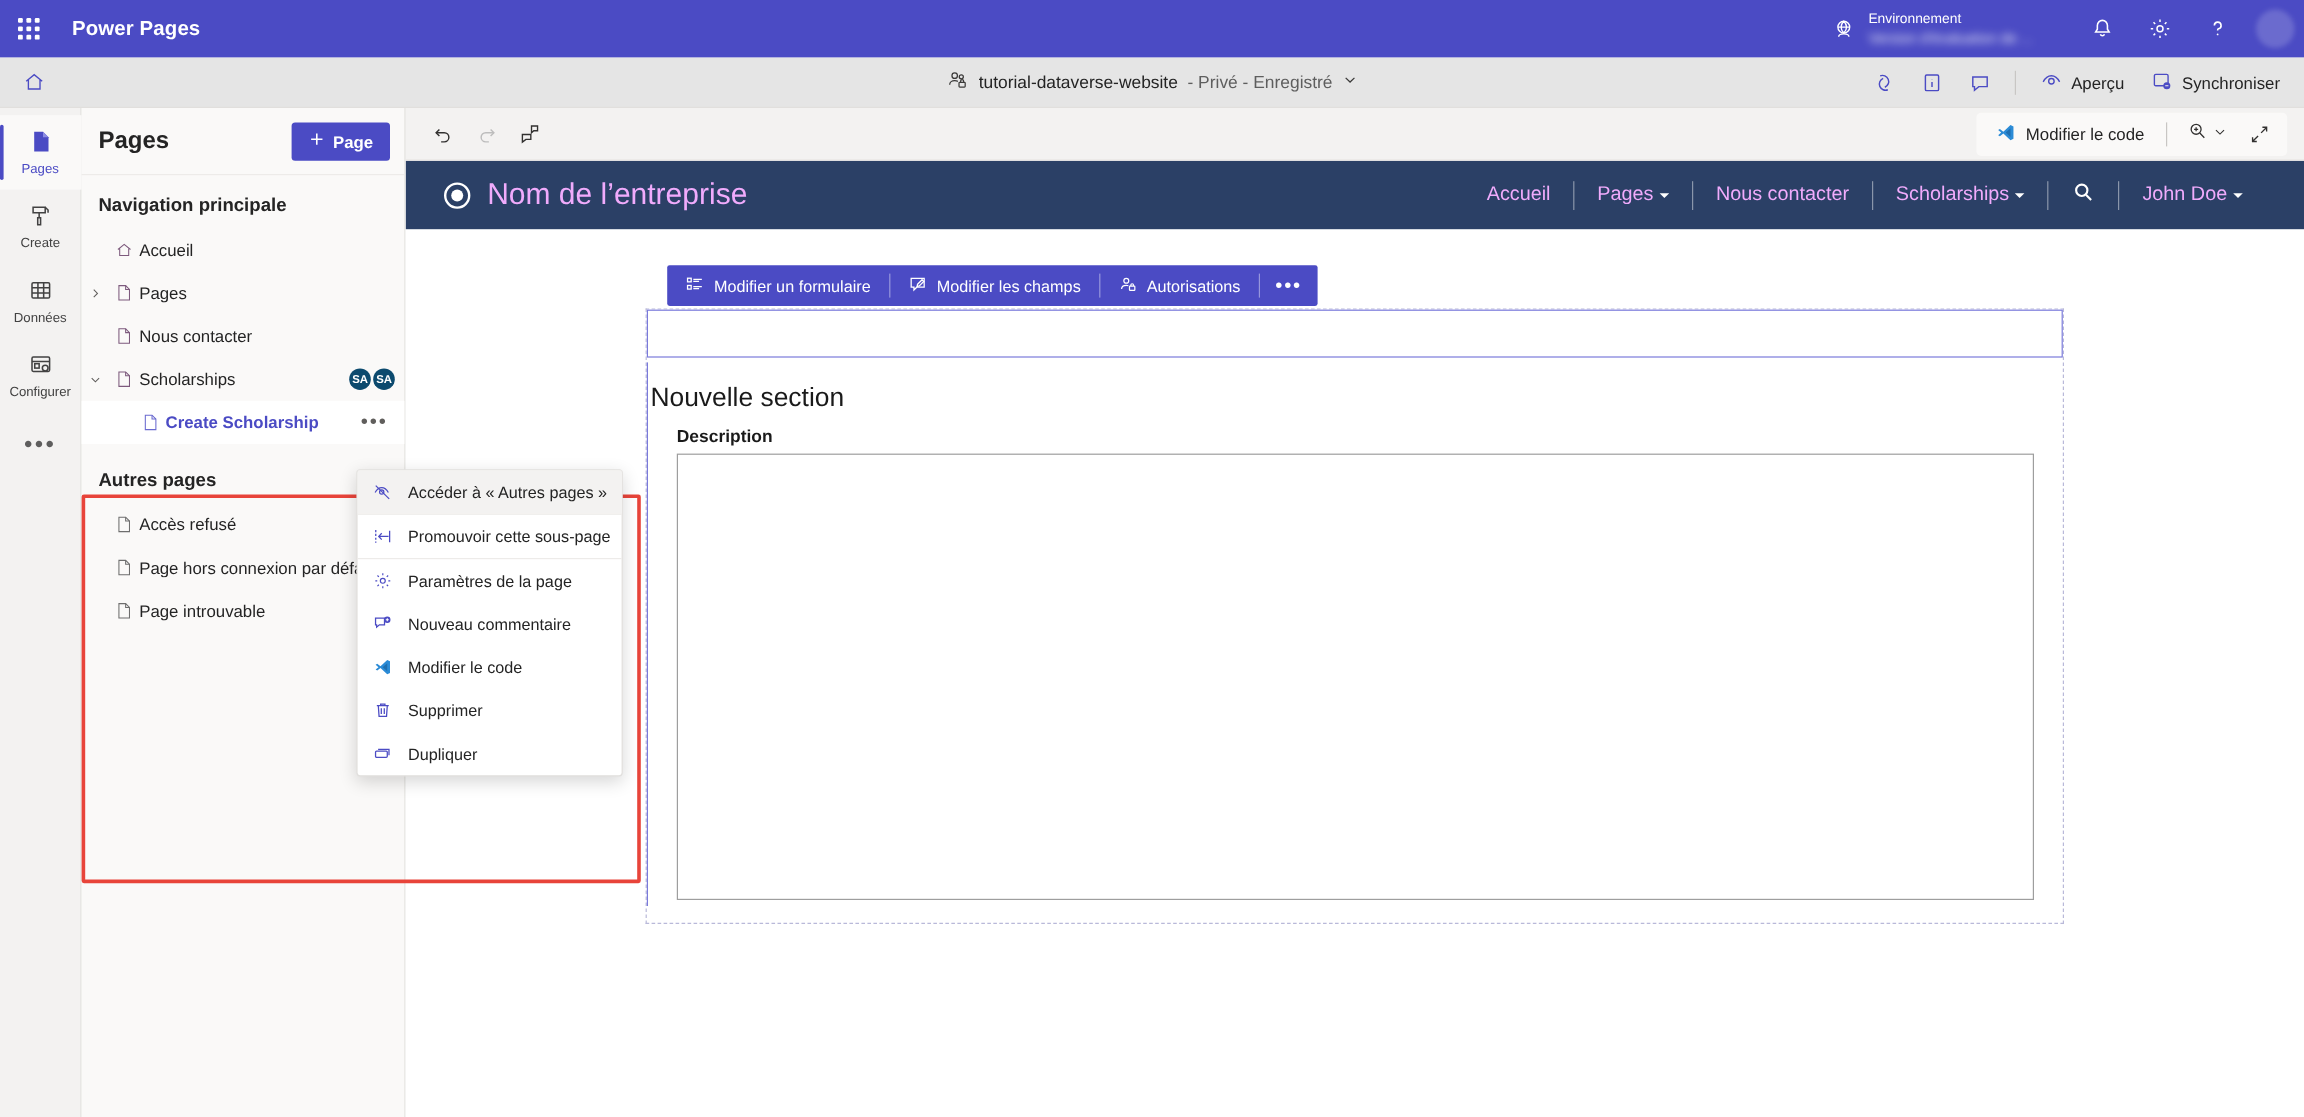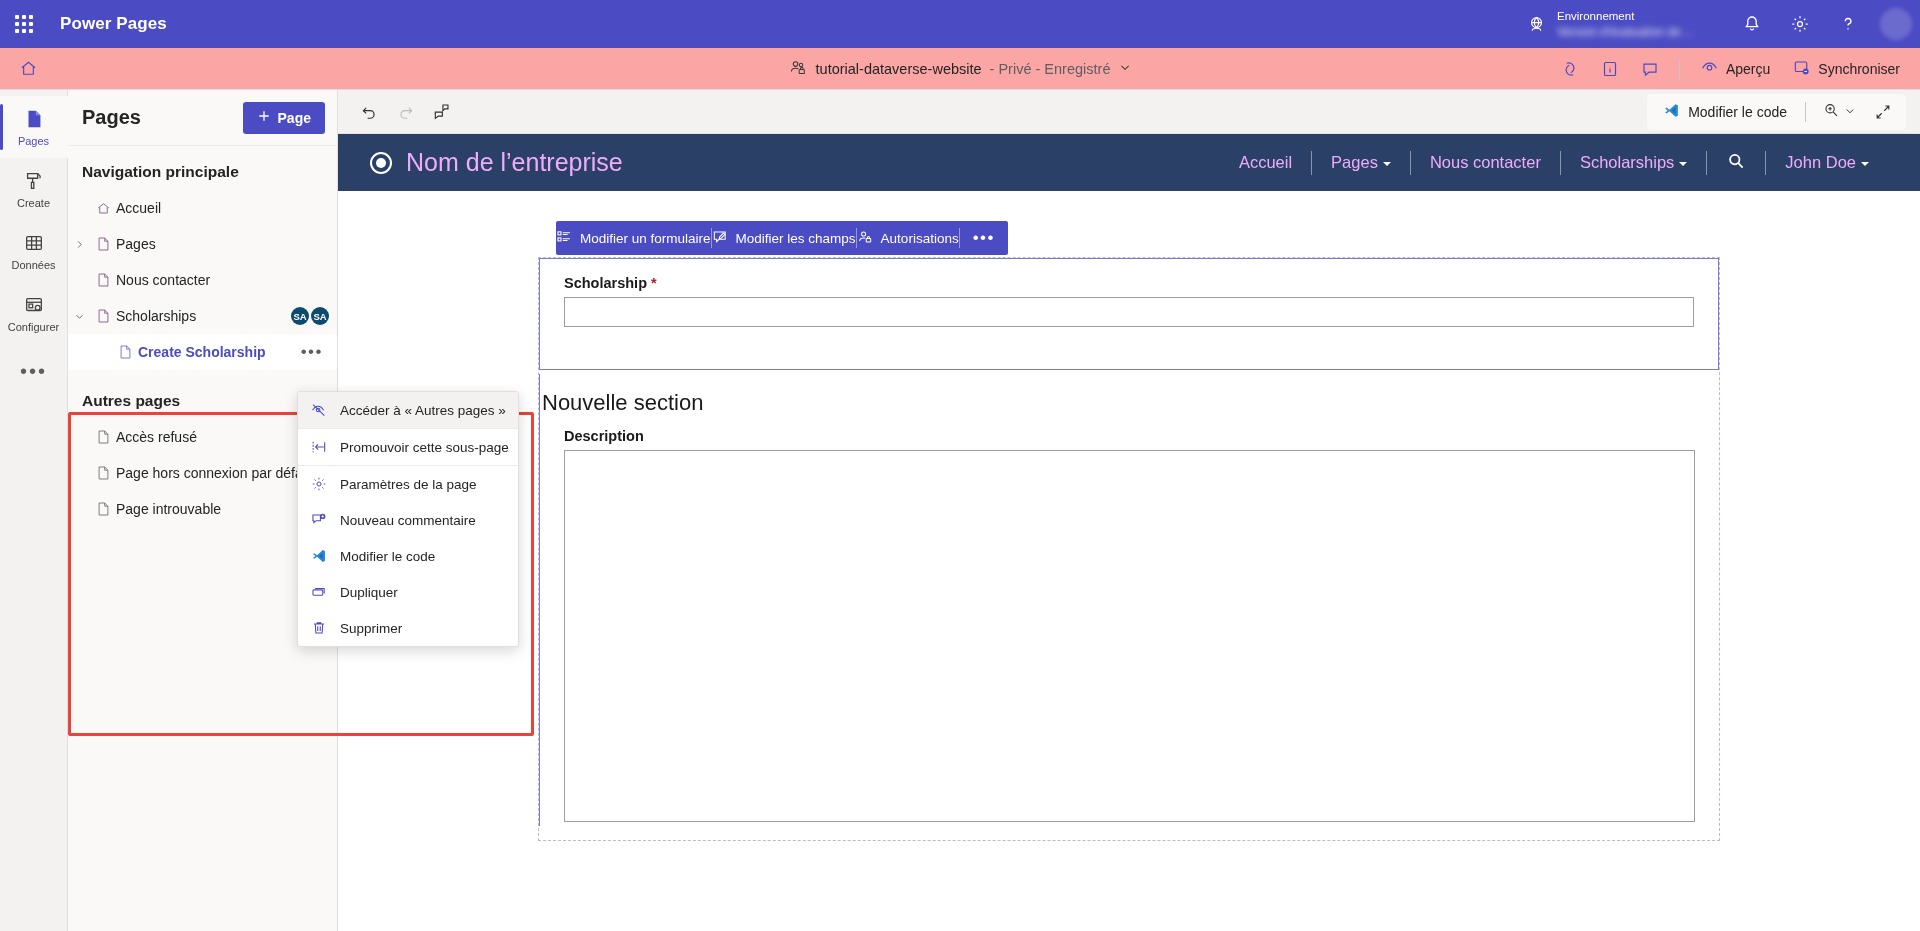--- a/index.html
+++ b/index.html
@@ -40,21 +40,21 @@
     justify-content: center; cursor: pointer;
   }
   .avatar-wrap { width: 48px; height:48px; display:flex; align-items:center; justify-content:center; cursor:pointer;}
   .avatar {
     width: 32px; height: 32px; border-radius: 50%;
     background: rgba(255,255,255,.18); filter: blur(2.2px);
   }
 
   
   .commandbar {
-    height: 42px; background: #fca5a5; display: flex; align-items: center;
+    height: 42px; background: #e5e5e5; display: flex; align-items: center;
     border-bottom: 1px solid #E1DFDD; position: relative;
   }
   .cb-home { width: 56px; display:flex; align-items:center; justify-content:center; cursor:pointer; }
   .cb-center {
     position: absolute; left: 50%; transform: translateX(-50%);
     display: flex; align-items: center; gap: 8px; cursor: pointer;
     font-size: 14.5px; color: #242424; white-space: nowrap;
   }
   .cb-center .priv { color: #5E5E5E; }
   .cb-right { margin-left: auto; display: flex; align-items: center; padding-right: 10px; gap: 2px; }
@@ -181,21 +181,21 @@
   .site-menu .mi { padding: 0 19px; white-space: nowrap; cursor: pointer; }
   .site-menu .divider { width: 1px; height: 24px; background: rgba(255,255,255,.45); }
   .caret-dn { display:inline-block; margin-left:5px; border-left:4px solid transparent;
     border-right:4px solid transparent; border-top:4px solid #fff; vertical-align:middle;}
 
   .site-body { padding: 30px 200px 0 200px; }
   .form-tools {
     display: inline-flex; align-items: center; background: #4B4BC4; color: #fff;
     height: 34px; border-radius: 2px; margin-left: 18px;
   }
-  .ft-item { display: flex; align-items: center; gap: 8px; padding: 0 0; font-size: 13.5px;
+  .ft-item { display: flex; align-items: center; gap: 8px; padding: 0 15px; font-size: 13.5px;
     cursor: pointer; height: 34px; }
   .ft-sep { width: 1px; height: 20px; background: rgba(255,255,255,.42); }
   .ft-dots { padding: 0 13px; font-size: 17px; letter-spacing: 1.5px; cursor:pointer; }
 
   .form-outline { border: 1px solid #7A7ADB; padding: 16px 24px 22px 24px; background:#fff; }
   .field-label { font-size: 14.5px; font-weight: 700; color: #1A1A1A; margin-bottom: 6px; }
   .req { color: #A4262C; font-weight: 700; }
   .field-input {
     width: 100%; height: 30px; border: 1px solid #9E9E9E; background: #fff;
     font-family: inherit; font-size: 14px; padding: 0 9px; color: #333; border-radius: 0;
@@ -626,27 +626,20 @@
               </svg>
             </span>
             <span>Autorisations</span>
           </div>
           <div class="ft-sep"></div>
           <div class="ft-dots">•••</div>
         </div>
 
         <div class="dashed-region">
           <div class="form-outline">
-            <div class="field-block">
-              <div class="field-label">
-                <span>Scholarship</span>
-                <span class="req">*</span>
-              </div>
-              <input class="field-input" type="text" value="" style="">
-            </div>
 
           </div>
 
           <div class="section-heading-out">
             <div class="section-heading">Nouvelle section</div>
             <div class="inner-pad">
               <div class="field-label">Description</div>
               <textarea class="desc-area" style=""></textarea>
             </div>
           </div>
@@ -705,27 +698,27 @@
       <svg width="16" height="16" viewBox="0 0 20 20" fill="none">
         <path d="M14.6 2.6 7.6 9.1 4.2 6.5 2.5 7.5l3 2.5-3 2.5 1.7 1 3.4-2.6 7 6.5 2.9-1.3V3.9z" fill="#2B8BD6"></path>
         <path d="M14.6 5.8v8.4l-4.7-4.2z" fill="#1F6FB0"></path>
       </svg>
     </span>
     <span>Modifier le code</span>
   </div>
   <div class="ctx-item">
     <span class="ctx-ico">
       <svg width="16" height="16" viewBox="0 0 18 18" fill="none" stroke="#4B4BC4" stroke-width="1.2">
-        <rect x="2.2" y="6.6" width="11" height="6" rx="1"></rect>
-        <path d="M4.6 5h10.2v5.6"></path>
-      </svg>
-    </span>
-    <span>Dupliquer</span>
+        <path d="M3.4 4.6h11.2M7 4.6V3.2h4v1.4M4.8 4.6l.7 10h7l.7-10M7.6 7v5.4M10.4 7v5.4"></path>
+      </svg>
+    </span>
+    <span>Supprimer</span>
   </div>
   <div class="ctx-item">
     <span class="ctx-ico">
       <svg width="16" height="16" viewBox="0 0 18 18" fill="none" stroke="#4B4BC4" stroke-width="1.2">
-        <path d="M3.4 4.6h11.2M7 4.6V3.2h4v1.4M4.8 4.6l.7 10h7l.7-10M7.6 7v5.4M10.4 7v5.4"></path>
-      </svg>
-    </span>
-    <span>Supprimer</span>
+        <rect x="2.2" y="6.6" width="11" height="6" rx="1"></rect>
+        <path d="M4.6 5h10.2v5.6"></path>
+      </svg>
+    </span>
+    <span>Dupliquer</span>
   </div>
 </div>
 
 </body></html>

